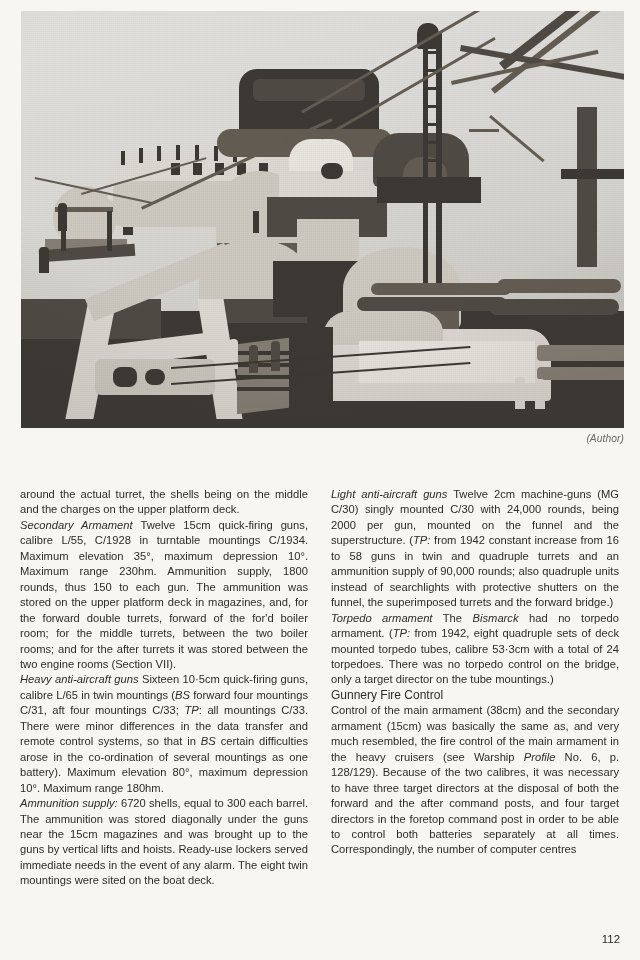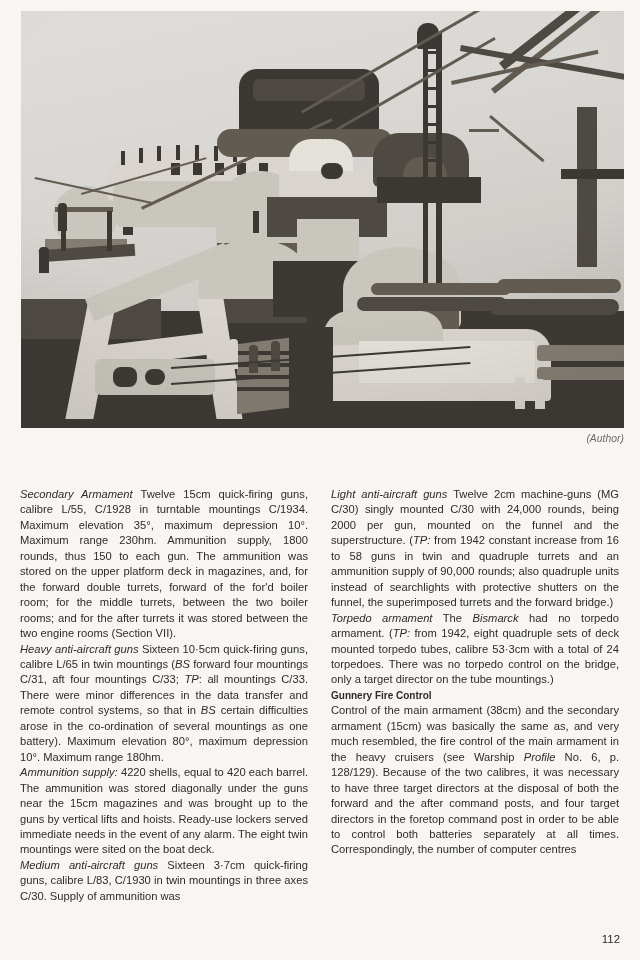--- a/index.html
+++ b/index.html
@@ -110,22 +110,22 @@
     hyphens: none;
   }
   .col p {
     margin: 0;
     text-align: justify;
     text-justify: inter-word;
   }
   .col p.run { text-indent: 0; }
   em { font-style: italic; }
   .sechead {
-    font-weight: bold;
-    font-size: 10px;
+    font-weight: normal;
+    font-size: 12px;
     margin-top: 15.4px;
     margin-bottom: 0;
     text-align: left;
   }
 
   .folio {
     position: absolute;
     right: 20px;
     top: 933px;
     font-size: 11.4px;
@@ -265,28 +265,28 @@
   </div>
 
   <div class="caption">
     <span class="credit">(Author)</span>
   </div>
 
   <div class="cols">
 
     <div class="col">
 
+      <p class="run"><span>around the actual turret, the shells being on the middle and the charges on the upper platform deck.</span></p>
 
       <p class="run"><em>Secondary Armament</em><span> Twelve 15cm quick-firing guns, calibre L/55, C/1928 in turntable mountings C/1934. Maximum elevation 35°, maximum depression 10°. Maximum range 230hm. Ammunition supply, 1800 rounds, thus 150 to each gun. The ammunition was stored on the upper platform deck in magazines, and, for the forward double turrets, forward of the for'd boiler room; for the middle turrets, between the two boiler rooms; and for the after turrets it was stored between the two engine rooms (Section VII).</span></p>
 
       <p class="run"><em>Heavy anti-aircraft guns</em><span> Sixteen 10·5cm quick-firing guns, calibre L/65 in twin mountings (</span><em>BS</em><span> forward four mountings C/31, aft four mountings C/33; </span><em>TP</em><span>: all mountings C/33. There were minor differences in the data transfer and remote control systems, so that in </span><em>BS</em><span> certain difficulties arose in the co-ordination of several mountings as one battery). Maximum elevation 80°, maximum depression 10°. Maximum range 180hm.</span></p>
 
-      <p class="run"><em>Ammunition supply:</em><span> 4220 shells, equal to 420 each barrel. The ammunition was stored diagonally under the guns near the 15cm magazines and was brought up to the guns by vertical lifts and hoists. Ready-use lockers served immediate needs in the event of any alarm. The eight twin mountings were sited on the boat deck.</span></p>
-
-      <p class="run"><em>Medium anti-aircraft guns</em><span> Sixteen 3·7cm quick-firing guns, calibre L/83, C/1930 in twin mountings in three axes C/30. Supply of ammunition was</span></p>
+      <p class="run"><em>Ammunition supply:</em><span> 6720 shells, equal to 300 each barrel. The ammunition was stored diagonally under the guns near the 15cm magazines and was brought up to the guns by vertical lifts and hoists. Ready-use lockers served immediate needs in the event of any alarm. The eight twin mountings were sited on the boat deck.</span></p>
+
 
     </div>
 
     <div class="col">
 
 
       <p class="run"><em>Light anti-aircraft guns</em><span> Twelve 2cm machine-guns (MG C/30) singly mounted C/30 with 24,000 rounds, being 2000 per gun, mounted on the funnel and the superstructure. (</span><em>TP:</em><span> from 1942 constant increase from 16 to 58 guns in twin and quadruple turrets and an ammunition supply of 90,000 rounds; also quadruple units instead of searchlights with protective shutters on the funnel, the superimposed turrets and the forward bridge.)</span></p>
 
       <p class="run"><em>Torpedo armament</em><span> The </span><em>Bismarck</em><span> had no torpedo armament. (</span><em>TP:</em><span> from 1942, eight quadruple sets of deck mounted torpedo tubes, calibre 53·3cm with a total of 24 torpedoes. There was no torpedo control on the bridge, only a target director on the tube mountings.)</span></p>
 

